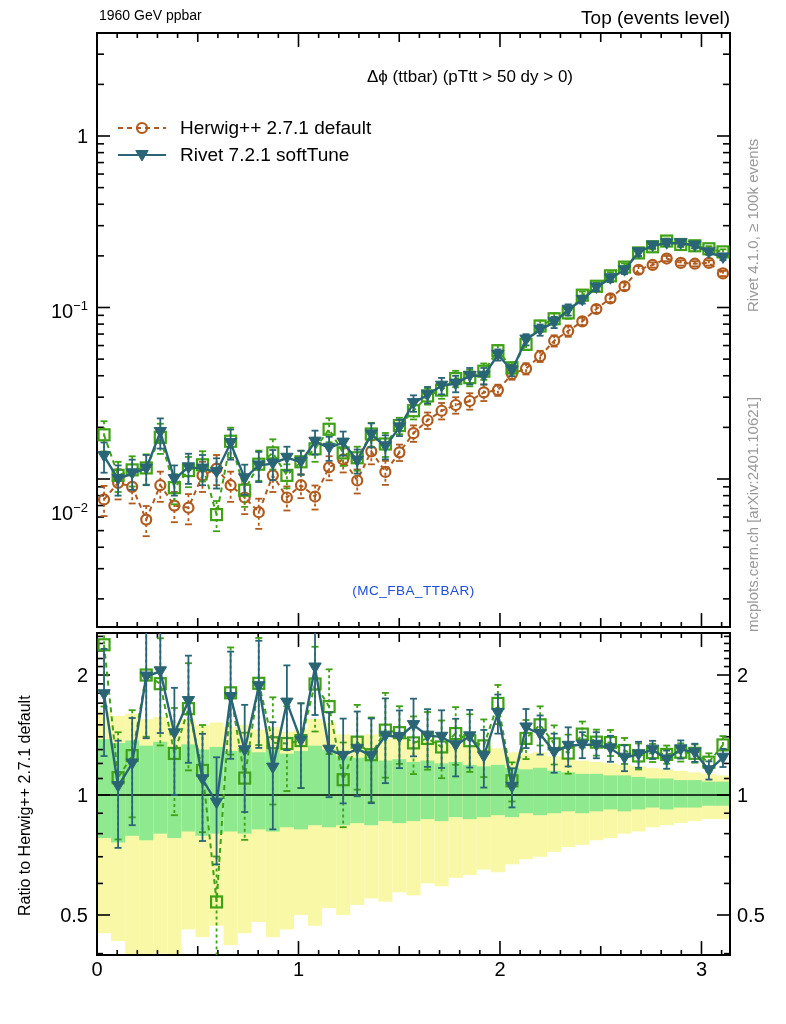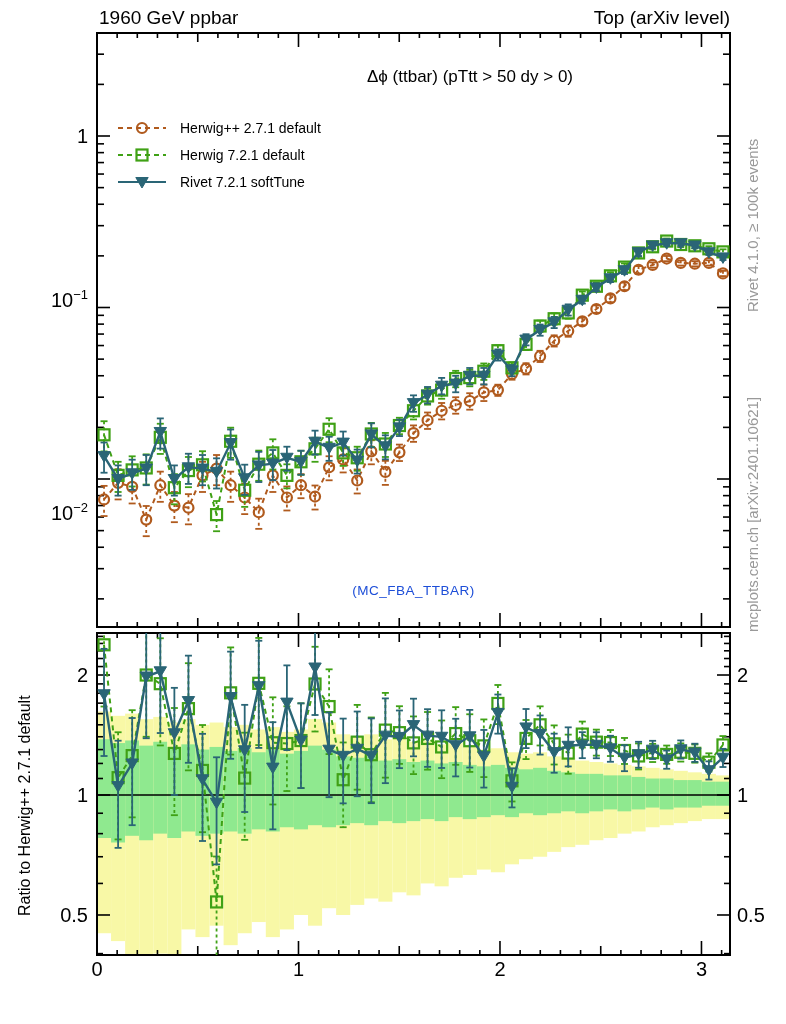--- a/index.html
+++ b/index.html
@@ -1,41 +1,41 @@
 <!DOCTYPE html>
 <html><head>
 <meta charset="utf-8">
 <style>
   html,body{margin:0;padding:0;background:#fff;}
   .canvas{position:relative;width:786px;height:1024px;background:#fff;overflow:hidden;
           font-family:"Liberation Sans", sans-serif;color:#000;}
-  .hdr-left{position:absolute;left:99px;top:7px;font-size:19px;}
+  .hdr-left{position:absolute;left:99px;top:7px;font-size:14px;}
   .hdr-right{position:absolute;right:56px;top:7px;font-size:19px;}
   .plot-title{position:absolute;left:97px;top:67px;width:746px;text-align:center;font-size:17px;}
   .legend{position:absolute;left:116px;top:114px;}
   .lrow{display:flex;align-items:center;height:27px;}
   .lmark{width:52px;height:16px;margin-right:12px;flex:0 0 52px;}
-  .llabel{font-size:14px;white-space:nowrap;}
+  .llabel{font-size:19px;white-space:nowrap;}
   .watermark{position:absolute;left:97px;top:583px;width:633px;text-align:center;
              font-size:13.5px;color:#1d4ed8;letter-spacing:.5px;}
   .vtext{position:absolute;white-space:nowrap;transform-origin:0 0;transform:rotate(-90deg);}
   .cap{font-size:15px;color:#999;}
   .ratio-ylabel{font-size:16px;color:#000;}
   #chart{position:absolute;left:0;top:0;}
   .ytl{position:absolute;left:0;width:88px;text-align:right;font-size:20px;line-height:26px;}
   .ytl sup{font-size:13px;}
   .ytr{position:absolute;left:737px;width:52px;text-align:left;font-size:20px;line-height:26px;}
   .xtl{position:absolute;width:34px;text-align:center;font-size:20px;top:958px;}
 </style>
 </head>
 <body>
 
 <div class="canvas">
   <div class="hdr-left">1960 GeV ppbar</div>
-  <div class="hdr-right">Top (arXiv level)</div>
+  <div class="hdr-right">Top (events level)</div>
 
   <svg id="chart" width="786" height="1024" viewBox="0 0 786 1024">
       <defs>
         <clipPath id="clipMain">
           <rect x="97" y="33" width="633" height="594"></rect>
         </clipPath>
         <clipPath id="clipRatio">
           <rect x="97" y="633" width="633" height="322"></rect>
         </clipPath>
       </defs>
@@ -1290,47 +1290,38 @@
       <span class="lmark"><svg width="52" height="16">
             <line x1="2" y1="8" x2="50" y2="8" stroke="#b05a1d" stroke-width="2" stroke-dasharray="5,4"></line>
             <g>
               <circle cx="26" cy="8" r="5" fill="none" stroke="#b05a1d" stroke-width="2.2"></circle>
             </g>
           </svg></span>
       <span class="llabel">Herwig++ 2.7.1 default</span>
     </div>
     <div class="lrow">
       <span class="lmark"><svg width="52" height="16">
-            <line x1="2" y1="8" x2="50" y2="8" stroke="#3fa115" stroke-width="2" stroke-dasharray="5,4"></line>
-            <g>
-              <rect x="20.5" y="2.5" width="11" height="11" fill="none" stroke="#3fa115" stroke-width="2.2"></rect>
-            </g>
-          </svg></span>
-      <span class="llabel">Herwig 7.2.1 default</span>
-    </div>
-    <div class="lrow">
-      <span class="lmark"><svg width="52" height="16">
             <line x1="2" y1="8" x2="50" y2="8" stroke="#2a6576" stroke-width="2"></line>
             <g>
               <path d="M 19.8 3.5 L 32.2 3.5 L 26 14 Z" fill="#2a6576" stroke="#2a6576" stroke-width="1"></path>
             </g>
           </svg></span>
       <span class="llabel">Rivet 7.2.1 softTune</span>
     </div>
   </div>
 
   <div class="watermark">(MC_FBA_TTBAR)</div>
 
   <div class="vtext cap" style="left:744px;top:312px;">Rivet 4.1.0, ≥ 100k events</div>
   <div class="vtext cap" style="left:744px;top:632px;">mcplots.cern.ch [arXiv:2401.10621]</div>
   <div class="vtext ratio-ylabel" style="left:16px;top:916px;">Ratio to Herwig++ 2.7.1 default</div>
 
   <div id="tick-labels">
       <span class="ytl" style="top: 123px;">1</span>
-      <span class="ytl" style="top: 282px;">10<sup>−1</sup></span>
+      <span class="ytl" style="top: 293px;">10<sup>−1</sup></span>
       <span class="ytl" style="top: 466px; margin-top: 29px;">10<sup>−2</sup></span>
       <span class="ytl" style="top: 662.009px;">2</span>
       <span class="ytr" style="top: 662.009px;">2</span>
       <span class="ytl" style="top: 782px;">1</span>
       <span class="ytr" style="top: 782px;">1</span>
       <span class="ytl" style="top: 901.991px;">0.5</span>
       <span class="ytr" style="top: 901.991px;">0.5</span>
       <span class="xtl" style="left: 80px;">0</span>
       <span class="xtl" style="left: 281.49px;">1</span>
       <span class="xtl" style="left: 482.981px;">2</span>

